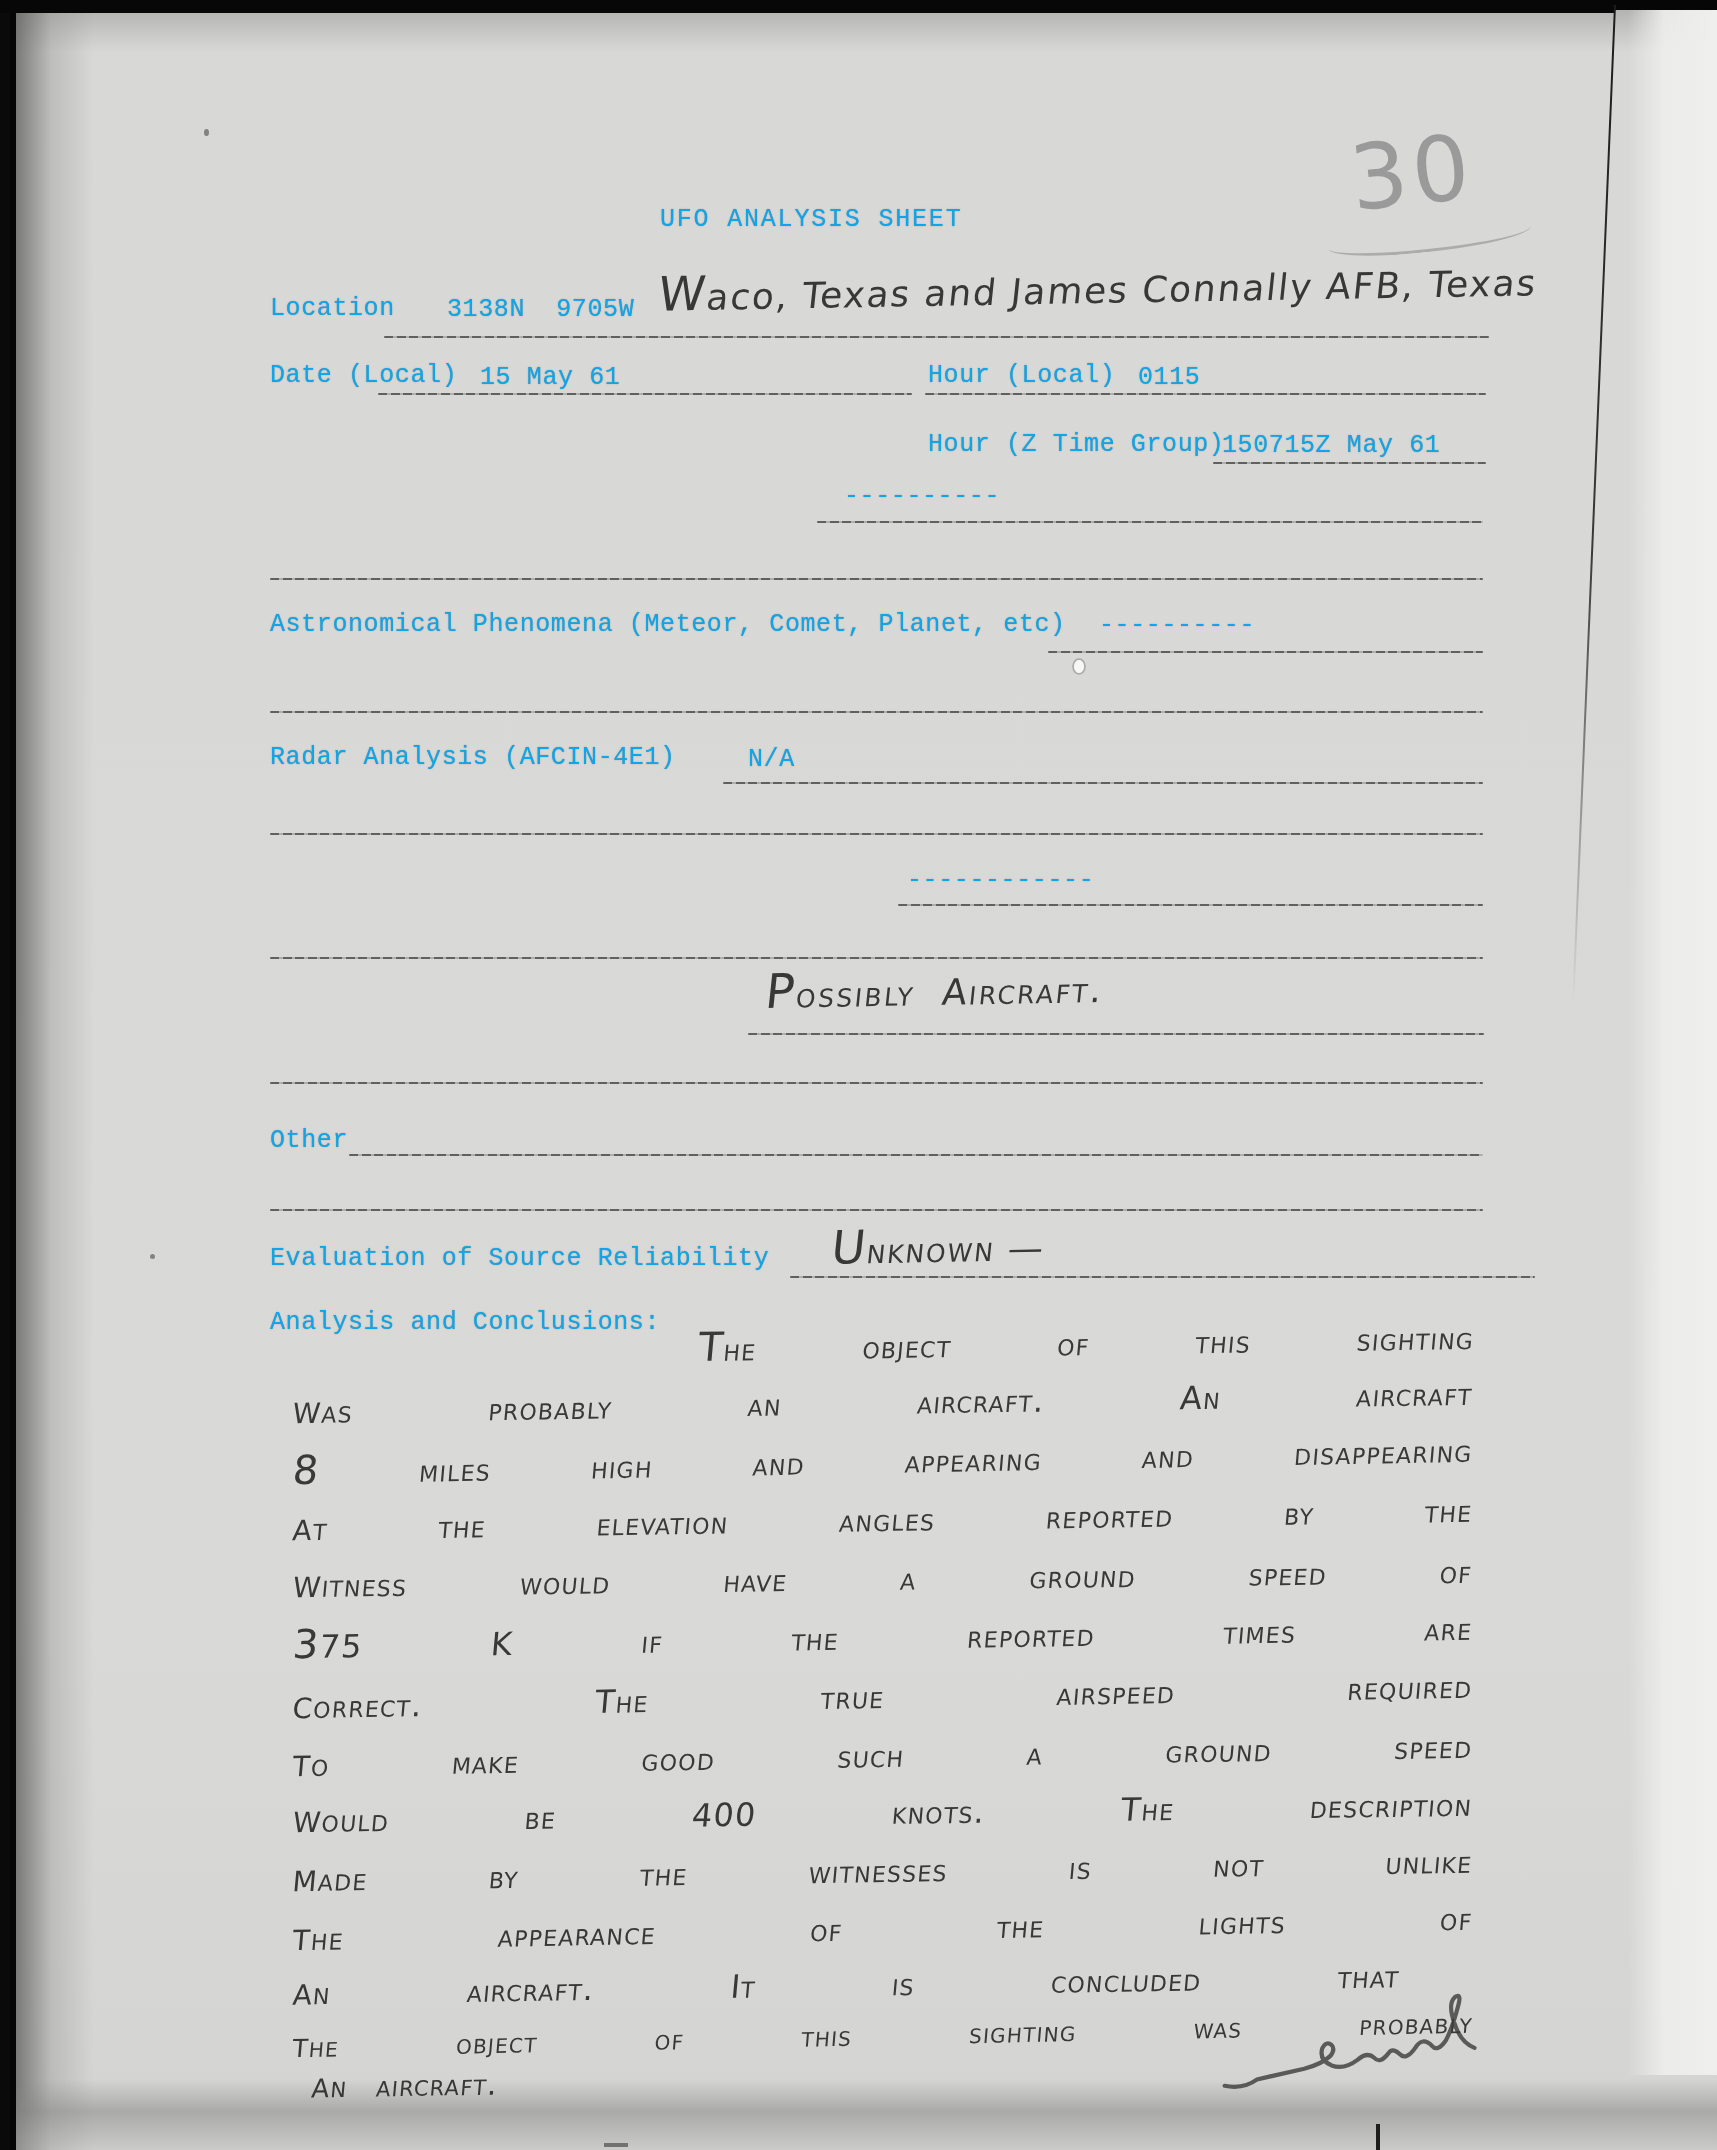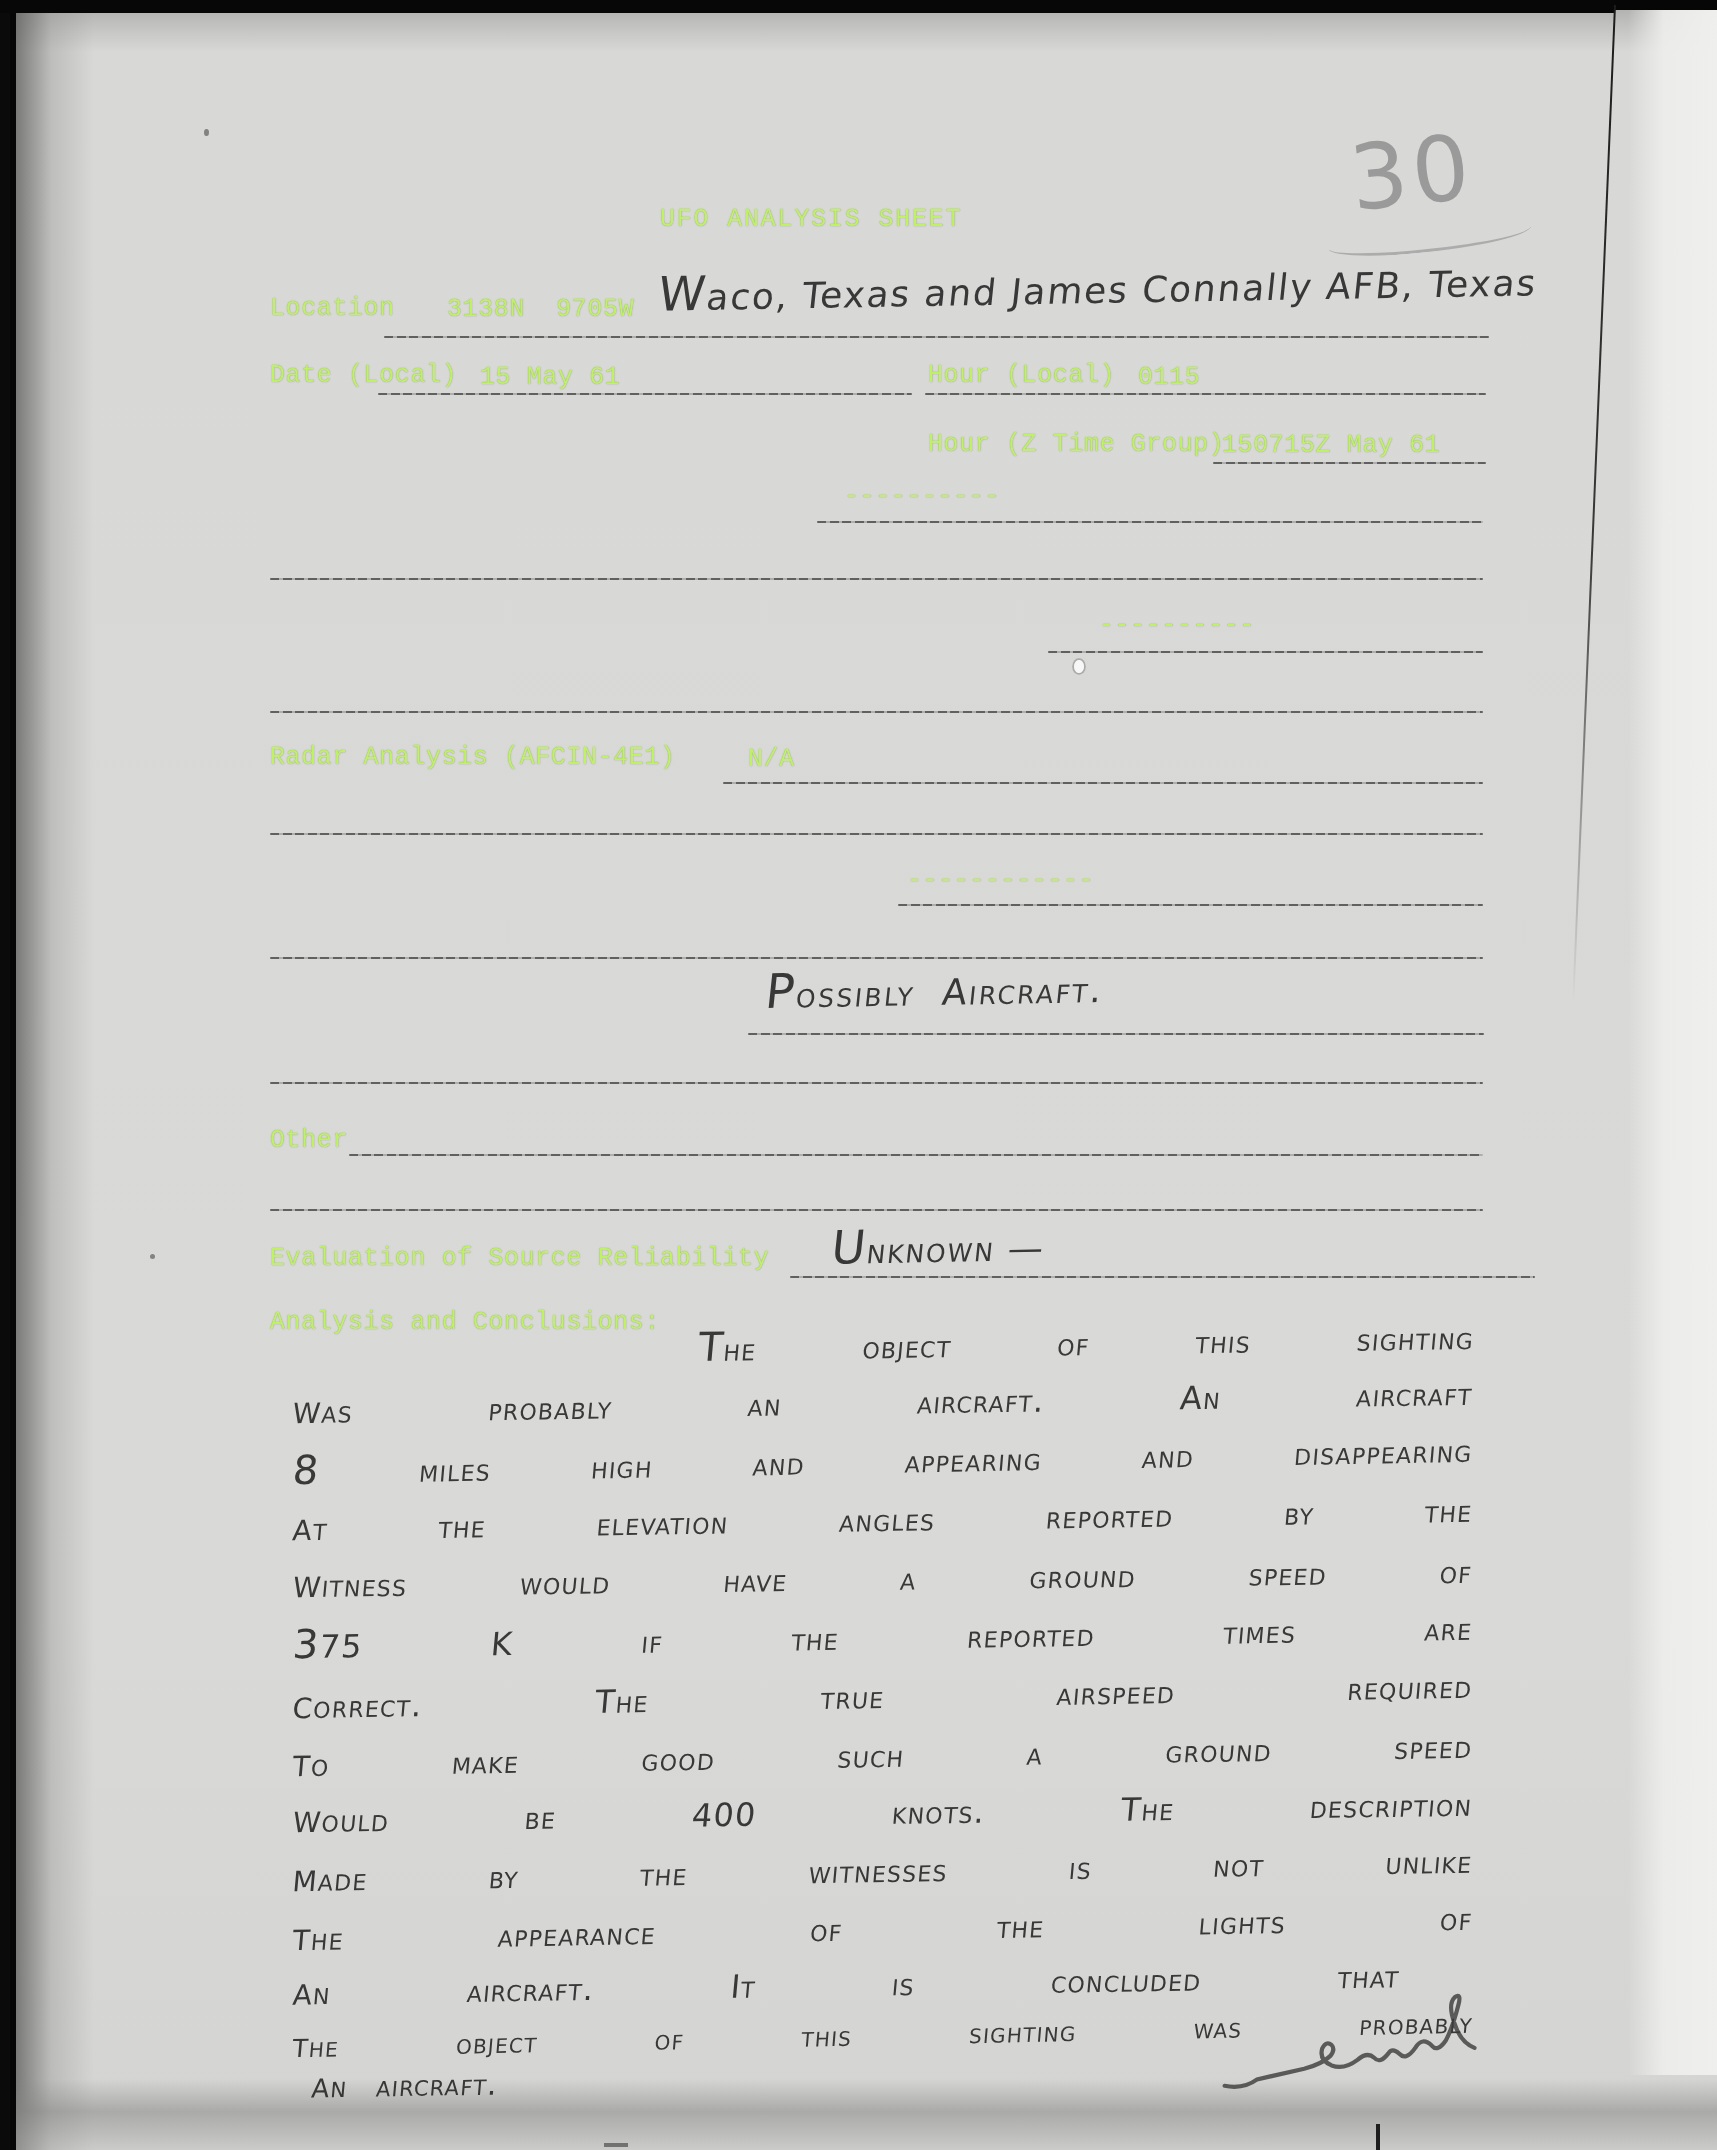--- a/index.html
+++ b/index.html
@@ -18,21 +18,21 @@
         background:linear-gradient(90deg,rgba(236,236,234,0),rgba(238,238,236,.9) 40%,#efefed);}
   .crease{position:absolute;left:1614px;top:4.8px;width:1.8px;height:997px;
         transform:rotate(2.4deg);transform-origin:top left;
         background:linear-gradient(180deg,#1c1c1c 0%,#3a3a3a 55%,rgba(70,70,70,0) 100%);}
   .band-bottom{position:absolute;left:15.6px;top:2079px;width:1702px;height:72px;
         background:linear-gradient(180deg,rgba(150,150,148,0),rgba(135,135,133,.55) 45%,rgba(165,165,163,.45) 80%,rgba(190,190,188,.35));}
   .tick{position:absolute;background:#1e1e1e;}
   .speck{position:absolute;background:rgba(60,60,60,.55);border-radius:50%;}
 
   
-  .lbl,.tv{position:absolute;color:#bef264;font-size:25px;letter-spacing:0.6px;white-space:pre;
+  .lbl,.tv{position:absolute;color:#0ea5e9;font-size:25px;letter-spacing:0.6px;white-space:pre;
         text-shadow:0 0 1.2px rgba(80,80,80,.55);}
   .title{font-size:25px;letter-spacing:1.8px;}
   
   .rule{position:absolute;height:2.4px;border-radius:1.2px;opacity:.85;
         background:repeating-linear-gradient(90deg,rgba(40,40,40,.8) 0 9px,rgba(40,40,40,.28) 9px 12.6px);}
   
   .hand{position:absolute;font-family:"DejaVu Sans",sans-serif;color:#272727;
         transform:skewX(-7deg) rotate(-1deg);white-space:pre;opacity:.9;}
   .hand.sc{font-variant:small-caps;}
   .hand::first-letter{font-size:1.32em;}
@@ -83,20 +83,21 @@
   <div class="rule" style="left:925px;top:393px;width:561px;"></div>
 
   <div class="lbl" style="left:928px;top:430px;">Hour (Z Time Group)</div>
   <div class="tv" style="left:1222px;top:431px;">150715Z May 61</div>
   <div class="rule" style="left:1213px;top:462px;width:273px;"></div>
 
   <div class="tv" style="left:844px;top:482px;">----------</div>
   <div class="rule" style="left:817px;top:521px;width:666px;"></div>
   <div class="rule" style="left:270px;top:578px;width:1213px;"></div>
 
+  <div class="lbl" style="left:270px;top:610px;">Astronomical Phenomena (Meteor, Comet, Planet, etc)</div>
   <div class="tv" style="left:1099px;top:611px;">----------</div>
   <div class="rule" style="left:1048px;top:651px;width:435px;"></div>
   <div class="rule" style="left:270px;top:711px;width:1213px;"></div>
 
   <div class="lbl" style="left:270px;top:743px;">Radar Analysis (AFCIN-4E1)</div>
   <div class="tv" style="left:748px;top:745px;">N/A</div>
   <div class="rule" style="left:723px;top:782px;width:760px;"></div>
   <div class="rule" style="left:270px;top:833px;width:1213px;"></div>
 
   <div class="tv" style="left:907px;top:866px;">------------</div>

